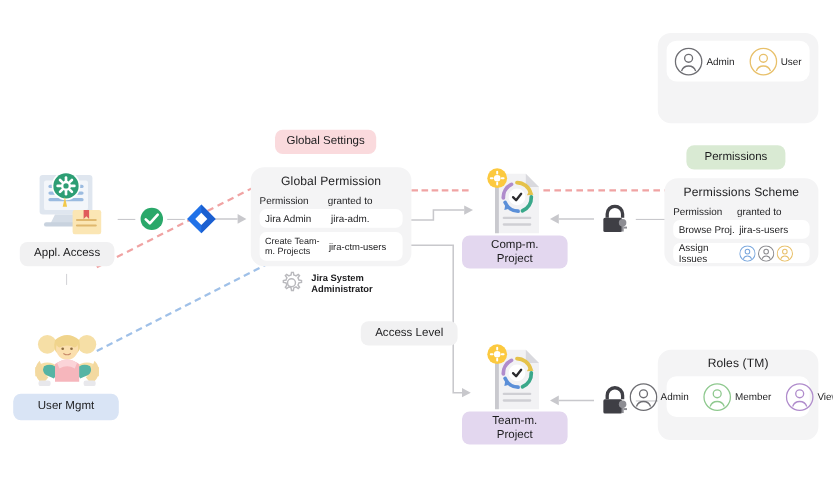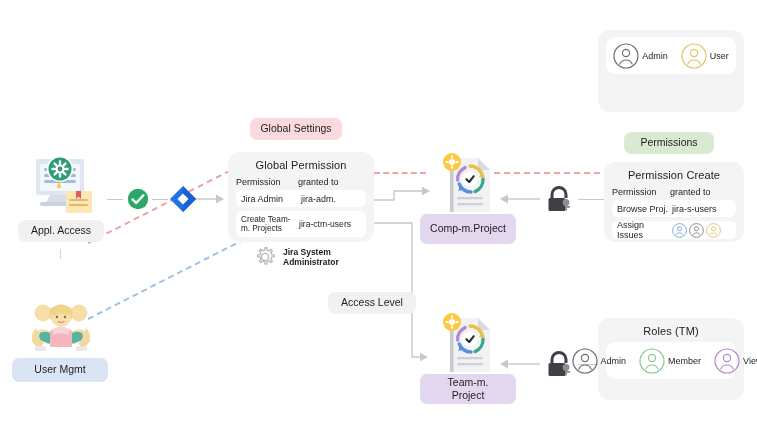--- a/index.html
+++ b/index.html
@@ -284,21 +284,21 @@
         <circle cx="10" cy="10" r="9" fill="#fcc93f"></circle>
         <circle cx="10" cy="10" r="3" fill="#ffffff"></circle>
         <g stroke="#ffffff" stroke-width="1.8" stroke-linecap="round">
           <line x1="10" y1="4.2" x2="10" y2="5.8"></line>
           <line x1="10" y1="14.2" x2="10" y2="15.8"></line>
           <line x1="4.2" y1="10" x2="5.8" y2="10"></line>
           <line x1="14.2" y1="10" x2="15.8" y2="10"></line>
         </g>
       </svg>
     </div>
-    <div class="pill pill-purple abs" style="left:0px; top:62px; width:96px; height:30px; flex-direction:row;">
+    <div class="pill pill-purple abs" style="left:0px; top:62px; width:96px; height:30px; flex-direction:column;">
       <span>Comp-m.</span>
       <span>Project</span>
     </div>
   </div>
 
   <div class="abs" style="left:420px; top:312px; width:96px; height:90px;">
     <div class="abs" style="left:22px; top:0px;">
       <svg width="56" height="66" viewBox="0 0 56 66">
         <path d="M8 6 h28 l12 12 v42 h-40 z" fill="#f2f2f4"></path>
         <path d="M36 6 l12 12 h-12 z" fill="#d9d9de"></path>
@@ -369,21 +369,21 @@
           </svg>
           <span class="role-label">User</span>
         </div>
       </div>
     </div>
   </div>
 
   <div class="pill pill-green abs" style="left:624px; top:132px; width:90px; height:22px;">Permissions</div>
 
   <div class="panel abs" style="left:604px; top:162px; width:140px; height:80px; padding:7px 8px 8px 8px;">
-    <div class="panel-title" style="margin-bottom:6px;">Permission Create</div>
+    <div class="panel-title" style="margin-bottom:6px;">Permissions Scheme</div>
     <div class="tbl-head" style="margin-bottom:3px;">
       <span style="width:58px;">Permission</span>
       <span style="flex:1;">granted to</span>
     </div>
     <div class="tbl-row" style="height:17px; padding:0 5px; margin-bottom:4px;">
       <span style="width:55px;">Browse Proj.</span>
       <span style="flex:1;">jira-s-users</span>
     </div>
     <div class="tbl-row" style="height:18px; padding:0 5px;">
       <span style="width:55px;">Assign Issues</span>

